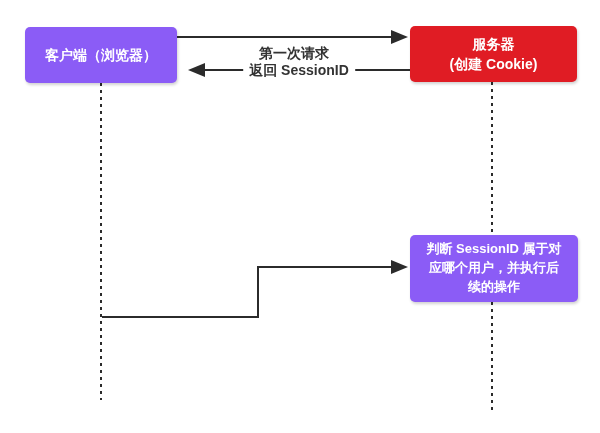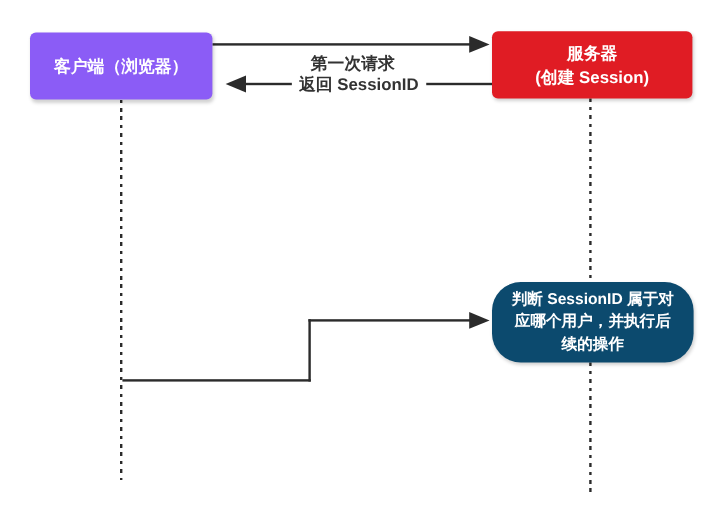--- a/index.html
+++ b/index.html
@@ -34,24 +34,23 @@
     background: #8b5cf6;
     font-size: 14px;
   }
   .node-server {
     left: 410px; top: 26px; width: 167px; height: 56px;
     background: #e01c24;
     font-size: 14px;
   }
   .node-judge {
     left: 410px; top: 235px; width: 168px; height: 67px;
-    background: #0c4a6e;
+    background: #8b5cf6;
     font-size: 13px;
     padding: 2px 4px;
-    border-radius: 24px;
   }
   .lifeline {
     position: absolute;
     width: 2px;
     background-image: repeating-linear-gradient(to bottom, #2b2b2b 0px, #2b2b2b 3px, transparent 3px, transparent 7px);
   }
   .ll-client { left: 100px; top: 83px; height: 317px; }
   .ll-server-top { left: 491px; top: 82px; height: 153px; }
   .ll-server-bottom { left: 491px; top: 302px; height: 108px; }
   .mline {
@@ -112,21 +111,21 @@
   <div class="arrowhead ah-right m3-head"></div>
 
   <div class="msg-label label-1">第一次请求</div>
   <div class="msg-label label-2">返回 SessionID</div>
 
   <div class="node node-client">
     <span>客户端（浏览器）</span>
   </div>
   <div class="node node-server">
     <span>服务器
-(创建 Session)</span>
+(创建 Cookie)</span>
   </div>
   <div class="node node-judge">
     <span>判断 SessionID 属于对
 应哪个用户，并执行后
 续的操作</span>
   </div>
 
 </div>
 
 </body></html>

